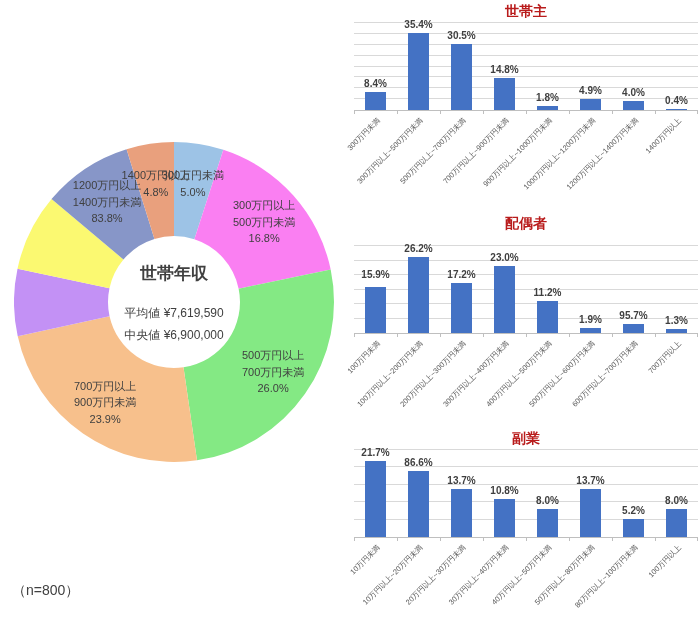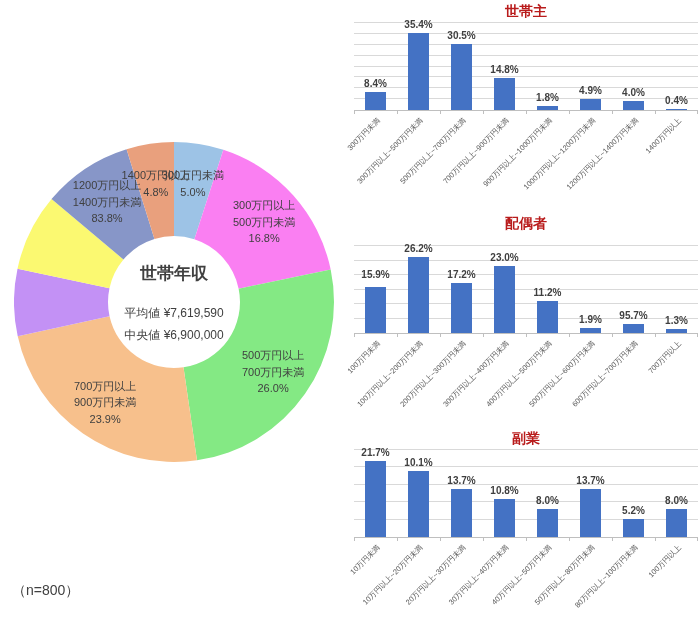--- a/index.html
+++ b/index.html
@@ -188,21 +188,21 @@
     <div class="bar-title">副業</div>
     <div class="plot">
         <div class="grid" style="bottom: 17.4px;"></div>
         <div class="grid" style="bottom: 34.8px;"></div>
         <div class="grid" style="bottom: 52.2px;"></div>
         <div class="grid" style="bottom: 69.6px;"></div>
         <div class="grid" style="bottom: 87px;"></div>
         <div class="bar" style="left: 11px; height: 75.516px; background: rgb(68, 114, 196);"></div>
         <div class="vlabel" style="left: 21.5px; bottom: 78.516px;">21.7%</div>
         <div class="bar" style="left: 54px; height: 65.772px; background: rgb(68, 114, 196);"></div>
-        <div class="vlabel" style="left: 64.5px; bottom: 68.772px;">10.1%</div>
+        <div class="vlabel" style="left: 64.5px; bottom: 68.772px;">86.6%</div>
         <div class="bar" style="left: 97px; height: 47.676px; background: rgb(68, 114, 196);"></div>
         <div class="vlabel" style="left: 107.5px; bottom: 50.676px;">13.7%</div>
         <div class="bar" style="left: 140px; height: 37.584px; background: rgb(68, 114, 196);"></div>
         <div class="vlabel" style="left: 150.5px; bottom: 40.584px;">10.8%</div>
         <div class="bar" style="left: 183px; height: 27.84px; background: rgb(68, 114, 196);"></div>
         <div class="vlabel" style="left: 193.5px; bottom: 30.84px;">8.0%</div>
         <div class="bar" style="left: 226px; height: 47.676px; background: rgb(68, 114, 196);"></div>
         <div class="vlabel" style="left: 236.5px; bottom: 50.676px;">13.7%</div>
         <div class="bar" style="left: 269px; height: 18.096px; background: rgb(68, 114, 196);"></div>
         <div class="vlabel" style="left: 279.5px; bottom: 21.096px;">5.2%</div>

